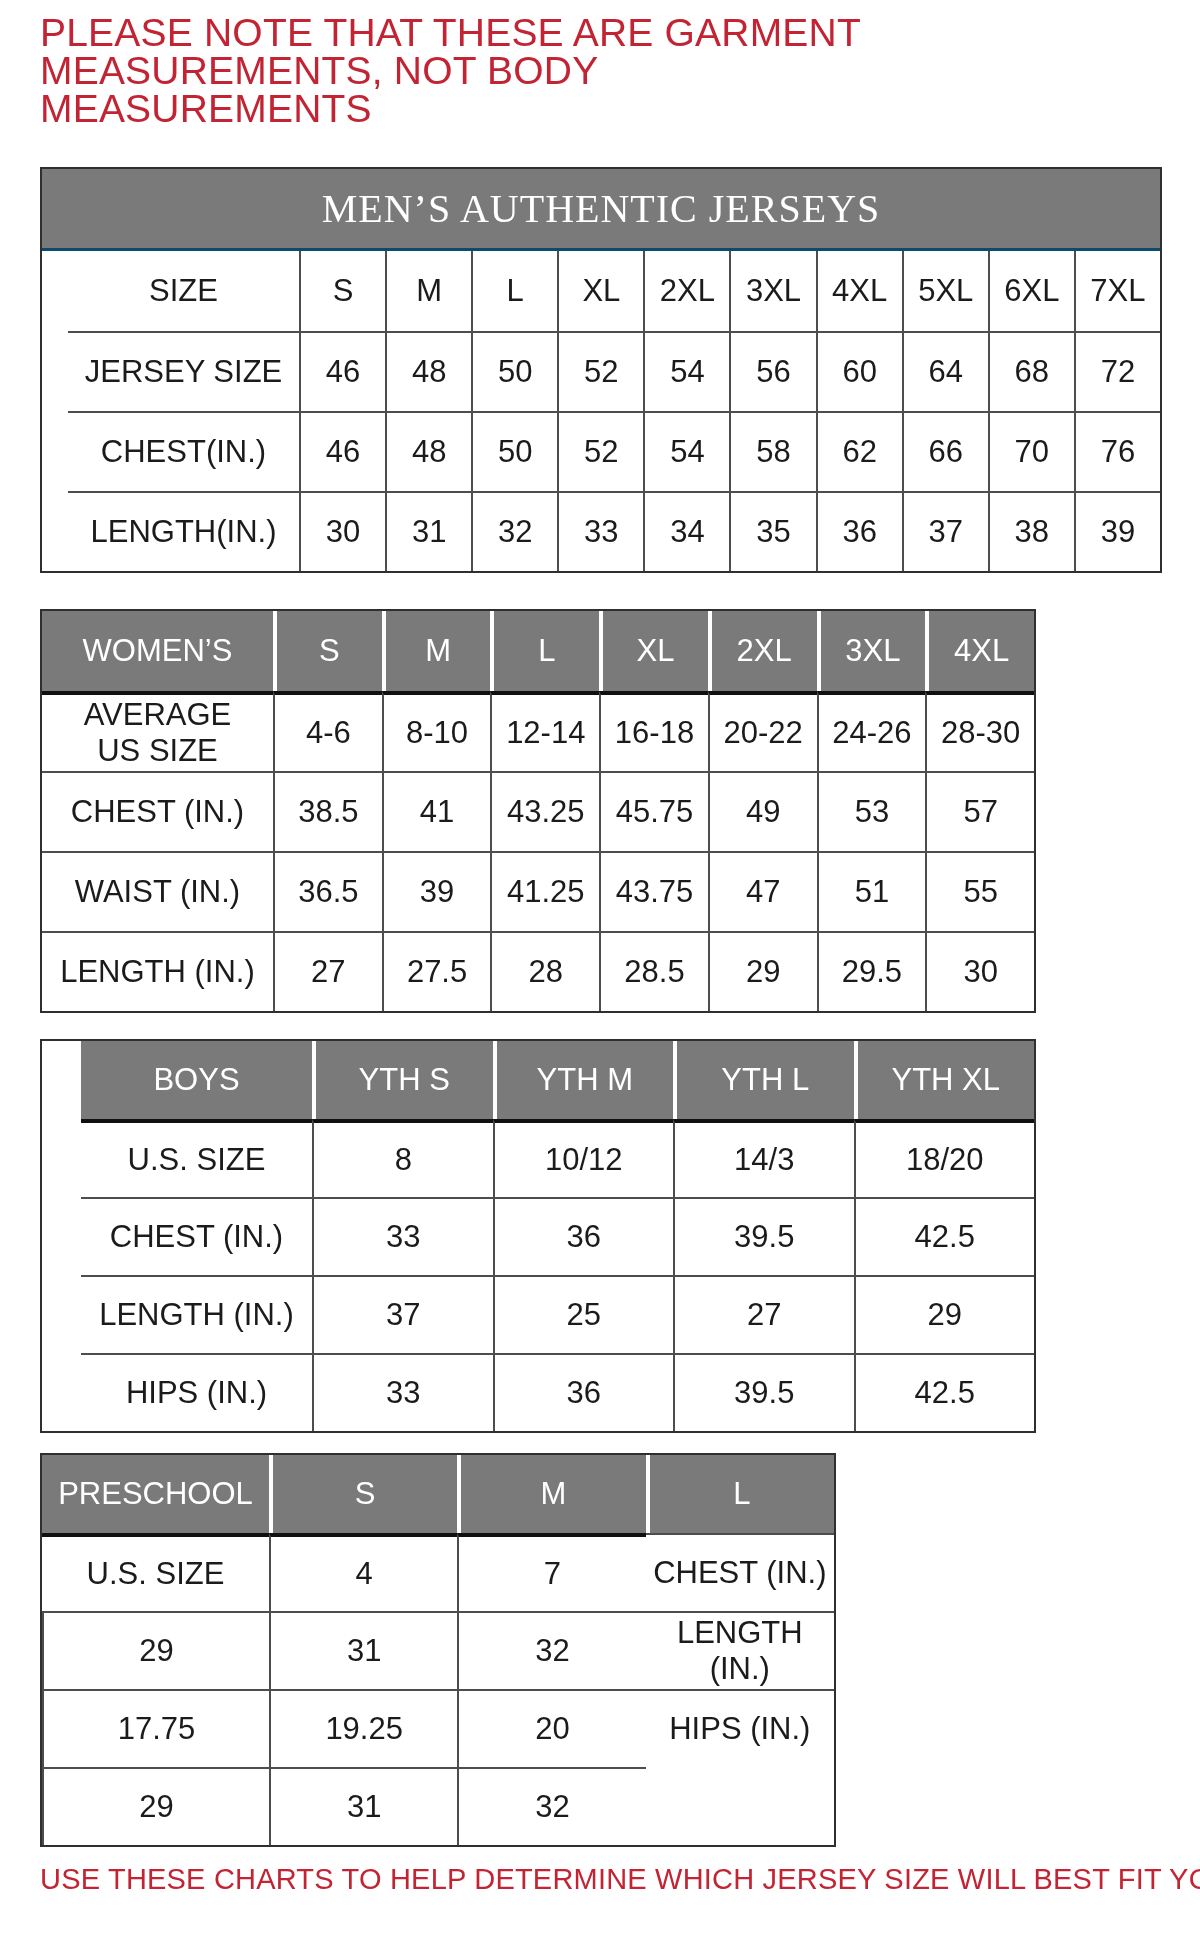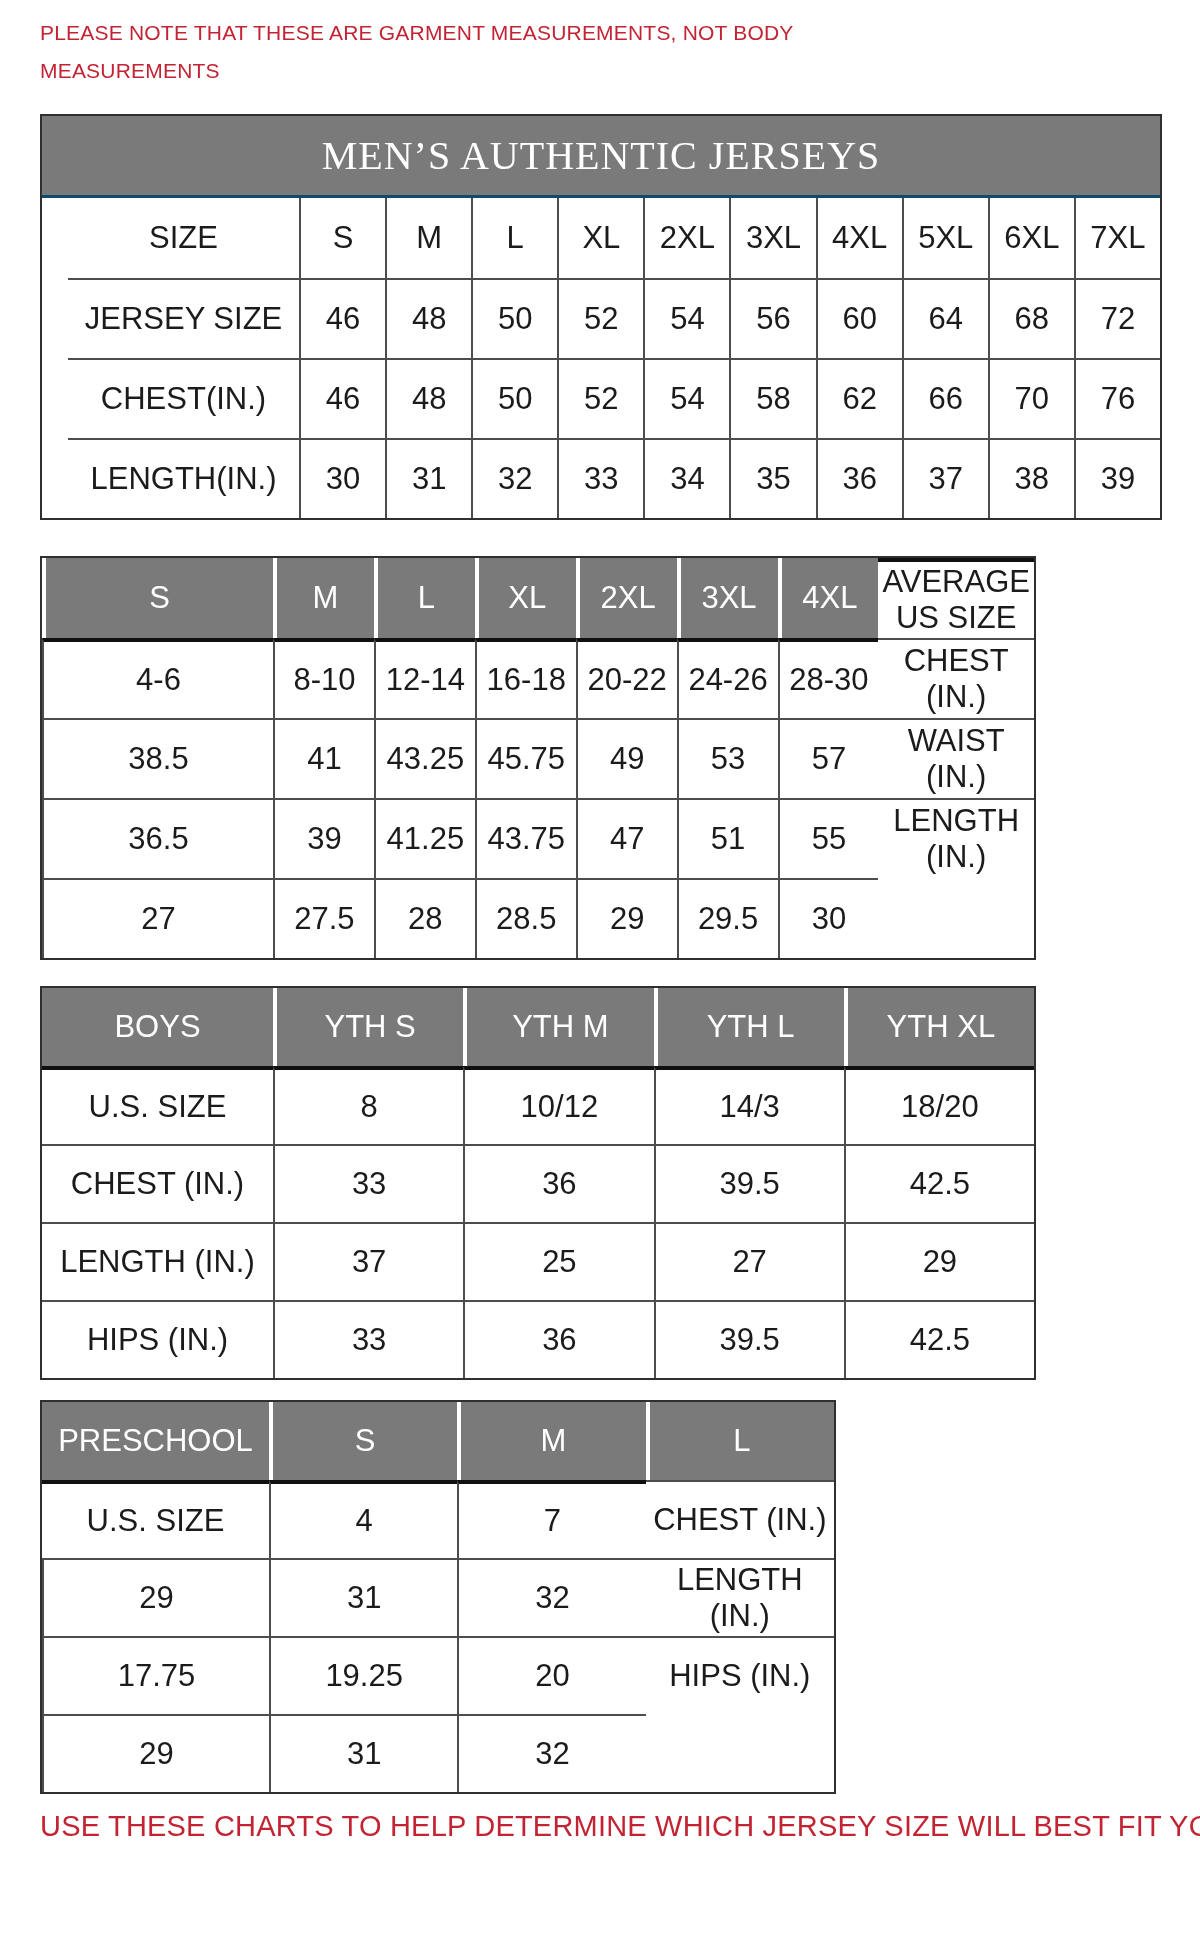--- a/index.html
+++ b/index.html
@@ -15,33 +15,33 @@
   .title { margin-top: 16px; height: 66px; }
   .title-inner {
     display: inline-block; white-space: nowrap;
     font-size: 84px; line-height: 66px; font-weight: 800;
     letter-spacing: -2px; color: #0b0b0b;
     transform: scaleX(0.60); transform-origin: left center;
   }
 
   
   .note {
-    margin-top: 14px; font-size: 21px; line-height: 38px;
+    margin-top: 14px; font-size: 39px; line-height: 38px;
     color: var(--red, #c22433); white-space: pre-line; letter-spacing: .2px;
   }
   .footer-note {
     margin-top: 14px; font-size: 29px; line-height: 36px;
     color: var(--red, #c22433); letter-spacing: .2px; white-space: nowrap;
   }
 
   
   .tbl { border: 2px solid #2f2f2f; background: #fff; }
   .tbl-mens      { width: 1122px; margin-top: 24px; }
   .tbl-womens    { width: 996px;  margin-top: 36px; }
-  .tbl-boys      { width: 996px;  margin-top: 26px; }
+  .tbl-boys      { width: 996px;  margin-top: 26px; padding-left: 39px; }
   .tbl-preschool { width: 796px;  margin-top: 20px; }
 
   .banner {
     height: 82px; background: var(--gray, #7a7a7a); color: #fff;
     display: flex; align-items: center; justify-content: center;
     font-size: 40px; letter-spacing: 1px; border-bottom: 3px solid #0c4a6e; font-family: Liberation Serif, serif;
   }
 
   .grid { display: grid; }
   .tbl-mens      .grid { grid-template-columns: 231px repeat(10, 1fr); grid-auto-rows: 80px; padding-left: 26px; }
@@ -119,20 +119,21 @@
         <div class="cell">35</div>
         <div class="cell">36</div>
         <div class="cell">37</div>
         <div class="cell">38</div>
         <div class="cell">39</div>
       </div>
   </section>
 
   <section class="tbl tbl-womens">
     <div class="grid">
+        <div class="cell c0 r0 head">WOMEN’S</div>
         <div class="cell r0 head">S</div>
         <div class="cell r0 head">M</div>
         <div class="cell r0 head">L</div>
         <div class="cell r0 head">XL</div>
         <div class="cell r0 head">2XL</div>
         <div class="cell r0 head">3XL</div>
         <div class="cell r0 head">4XL</div>
         <div class="cell c0 afterhead">AVERAGE
 US SIZE</div>
         <div class="cell afterhead">4-6</div>

